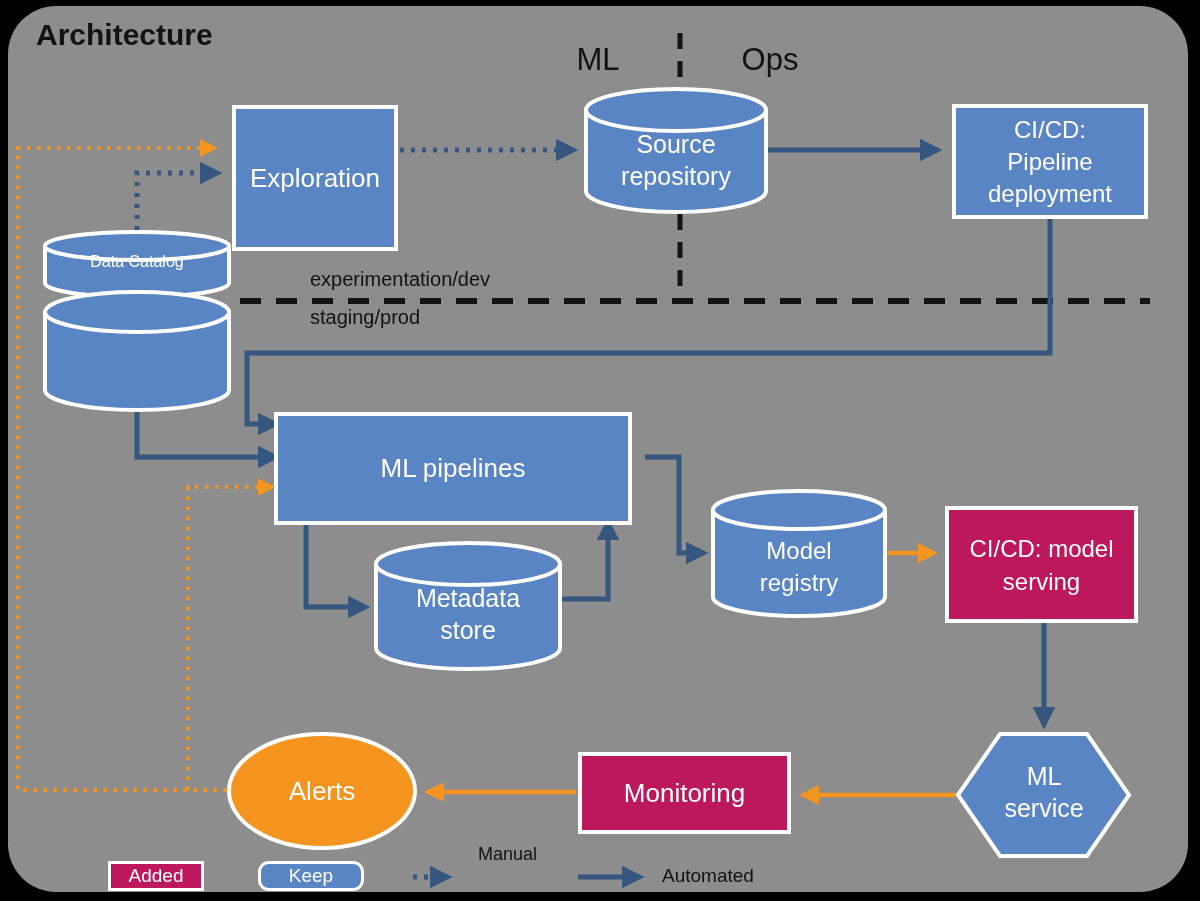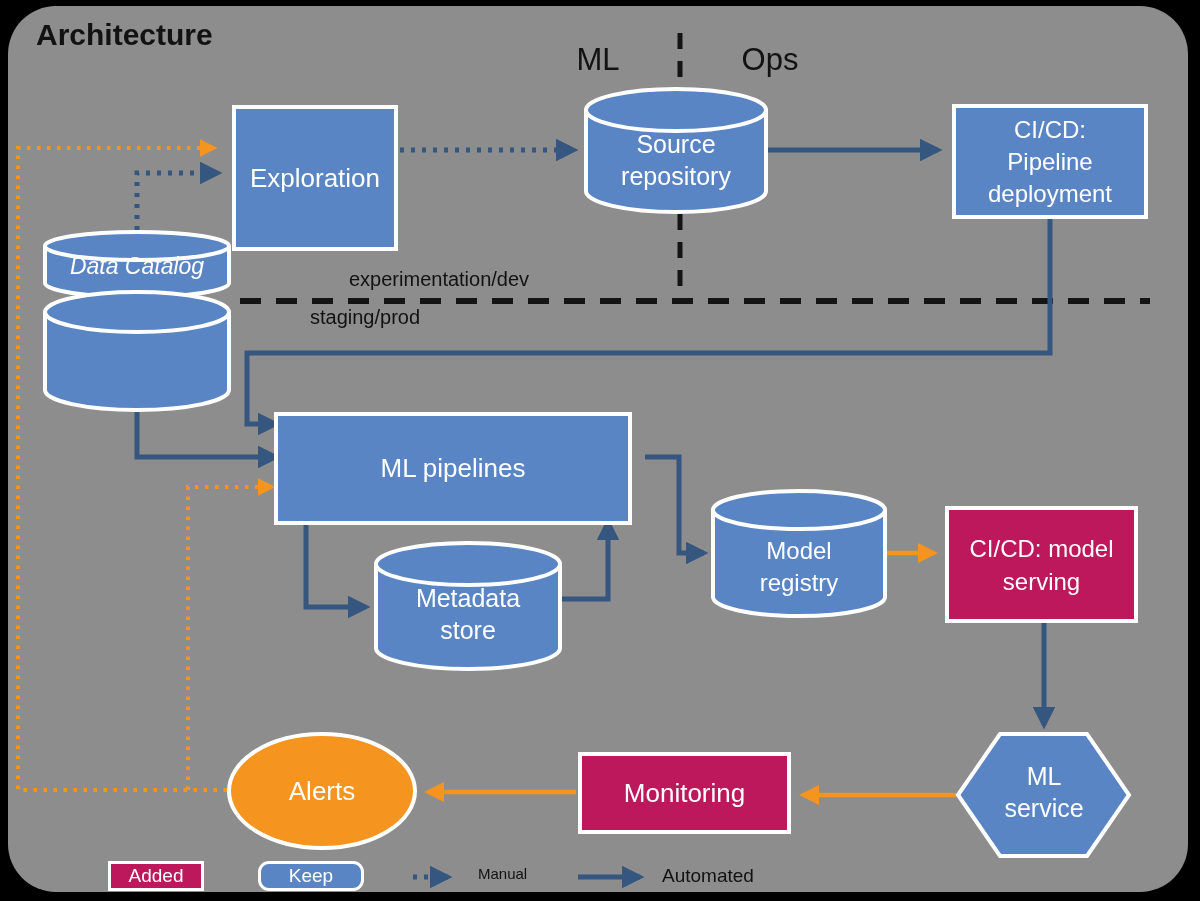--- a/index.html
+++ b/index.html
@@ -81,21 +81,21 @@
     <polygon points="958,795 1000,734 1087,734 1129,795 1087,856 1000,856" fill="#5a85c5" stroke="#fff" stroke-width="4"></polygon>
     <ellipse cx="322" cy="791" rx="93" ry="57" fill="#f5941f" stroke="#fff" stroke-width="4"></ellipse>
 
     <path d="M413,877 H448" stroke="#35567e" stroke-width="5" stroke-dasharray="4 7" fill="none" marker-end="url(#arrNavy)"></path>
     <path d="M578,877 H640" stroke="#35567e" stroke-width="5" fill="none" marker-end="url(#arrNavy)"></path>
   </svg>
 
   <div class="abs blk" style="left:36px;top:18px;font-size:30px;font-weight:700;">Architecture</div>
   <div class="abs blk" style="left:566px;top:42px;width:64px;text-align:center;font-size:31px;">ML</div>
   <div class="abs blk" style="left:733px;top:42px;width:74px;text-align:center;font-size:31px;">Ops</div>
-  <div class="abs blk" style="left:310px;top:268px;font-size:20px;margin-left:39px;">experimentation/dev</div>
+  <div class="abs blk" style="left:310px;top:268px;font-size:20px;">experimentation/dev</div>
   <div class="abs blk" style="left:310px;top:306px;font-size:20px;">staging/prod</div>
 
   <div class="node-box blue cap" style="left:232px;top:93px;width:166px;height:146px;">
     <span>Exploration</span>
   </div>
   <div class="node-box blue" style="left:952px;top:92px;width:196px;height:115px;font-size:24px;line-height:32px;">
     <span>CI/CD:</span>
     <span>Pipeline</span>
     <span>deployment</span>
   </div>
@@ -103,21 +103,21 @@
     <span>ML pipelines</span>
   </div>
   <div class="node-box orange" style="left:945px;top:494px;width:193px;height:117px;font-size:24px;line-height:33px;">
     <span>CI/CD: model</span>
     <span>serving</span>
   </div>
   <div class="node-box orange cap" style="left:578px;top:740px;width:213px;height:82px;">
     <span>Monitoring</span>
   </div>
 
-  <div class="lbl" style="left:45px;top:253px;width:184px;font-size:23px;font-style:italic;">Data Catalog</div>
+  <div class="lbl" style="left:45px;top:253px;width:184px;font-size:16px;">Data Catalog</div>
   <div class="lbl line2" style="left:586px;top:128px;width:180px;">
     <div>Source</div>
     <div>repository</div>
   </div>
   <div class="lbl line2" style="left:376px;top:582px;width:184px;">
     <div>Metadata</div>
     <div>store</div>
   </div>
   <div class="lbl line2" style="left:713px;top:535px;width:172px;font-size:24px;">
     <div>Model</div>
@@ -128,15 +128,15 @@
     <div>service</div>
   </div>
   <div class="lbl cap" style="left:240px;top:776px;width:164px;">Alerts</div>
 
   <div class="legend-box orange" style="left:108px;top:861px;width:96px;height:30px;">
     <span>Added</span>
   </div>
   <div class="legend-box blue" style="left:258px;top:861px;width:106px;height:30px;border-radius:11px;">
     <span>Keep</span>
   </div>
-  <div class="abs blk" style="left:478px;top:865px;font-size:15px;">Manual</div>
+  <div class="abs blk" style="left:478px;top:844px;font-size:18px;">Manual</div>
   <div class="abs blk" style="left:662px;top:865px;font-size:19px;">Automated</div>
 </div>
 
 </body></html>

